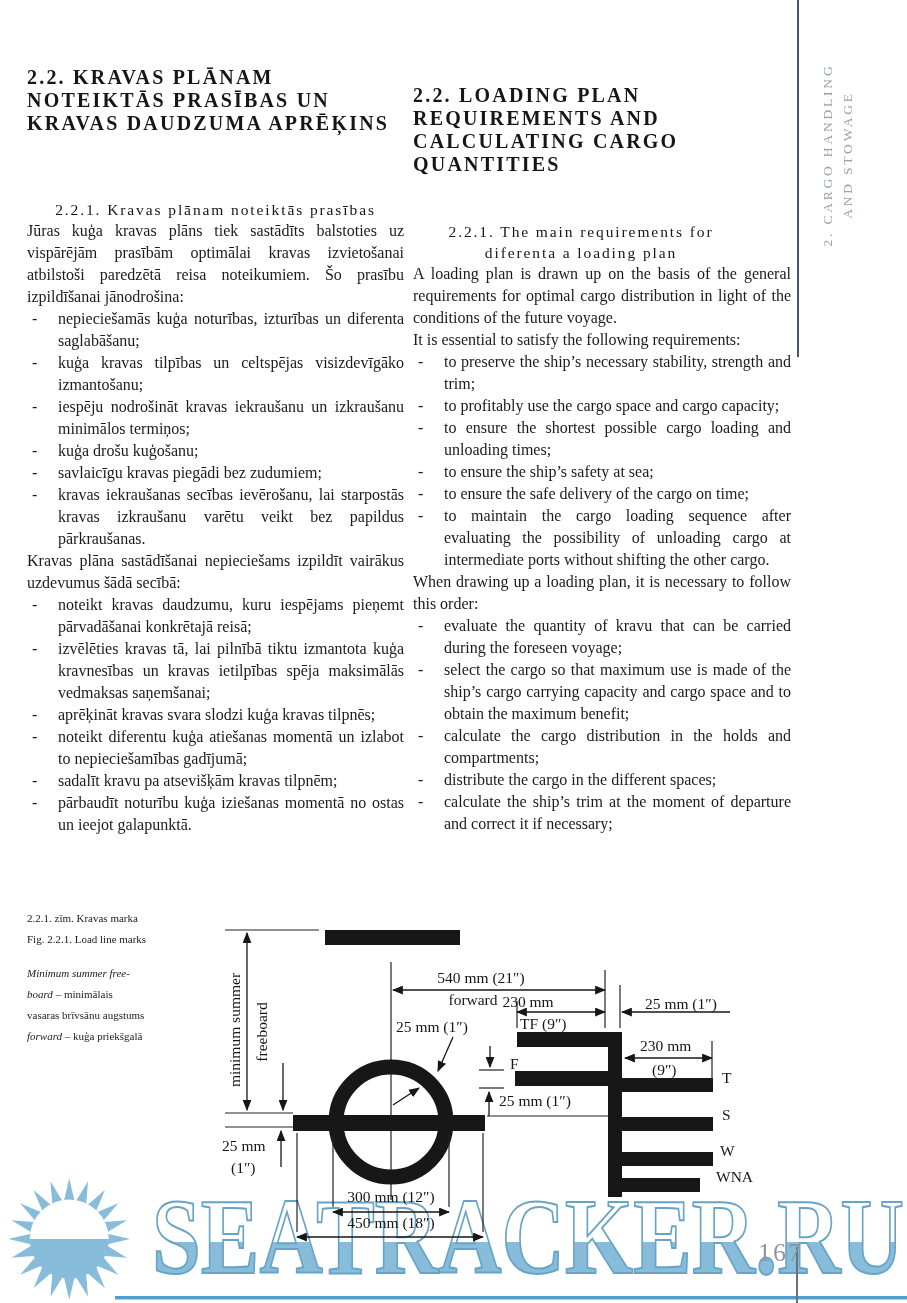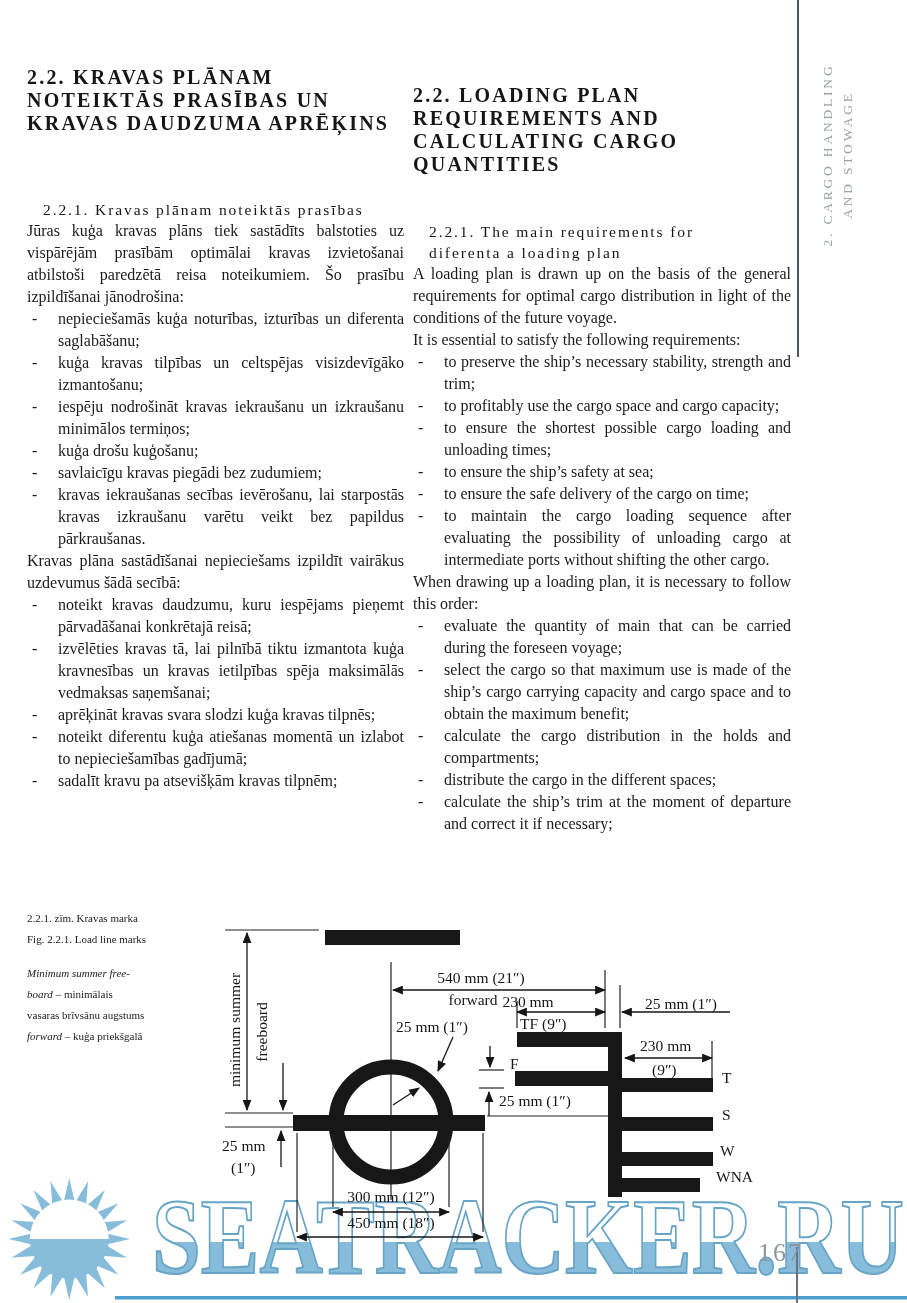--- a/index.html
+++ b/index.html
@@ -15,22 +15,22 @@
 
   
   .col-left  { left:27px;  top:66px; width:377px; }
   .col-right { left:413px; top:84px; width:378px; }
   h1.sec {
     margin:0; font-size:20px; font-weight:bold;
     letter-spacing:2.2px; line-height:23px; color:#161616;
   }
   .col-right h1.sec { width:305px; }
   h2.sub {
-    margin:64px 16px 0; font-size:15.5px; font-weight:normal;
-    letter-spacing:1.9px; line-height:21px; color:#161616;
+    margin:64px 8px 0; font-size:15.5px; font-weight:normal;
+    letter-spacing:1.9px; line-height:21px; color:#161616;text-align:center;
   }
   .col-right h2.sub { margin-top:45px; width:320px; }
   p.body { margin:0; font-size:16px; line-height:22px; text-align:justify; }
   .mt23 { margin-top:23px; } .mt27 { margin-top:27px; }
   .mt17 { margin-top:17px; } .mt24 { margin-top:24px; }
   .mt13 { margin-top:13px; } .mt6 { margin-top:6px; } .mt11 { margin-top:11px; }
   ul.dash { list-style:none; margin:0; padding:0; }
   ul.dash li {
     position:relative; padding-left:31px;
     font-size:16px; line-height:22px; text-align:justify;
@@ -92,39 +92,40 @@
     <li>savlaicīgu kravas piegādi bez zudumiem;</li>
     <li>kravas iekraušanas secības ievērošanu, lai starpostās kravas izkraušanu varētu veikt bez papildus pārkraušanas.</li>
   </ul>
   <p class="body mt6">Kravas plāna sastādīšanai nepieciešams izpildīt vairākus uzdevumus šādā secībā:</p>
   <ul class="dash mt13">
     <li>noteikt kravas daudzumu, kuru iespējams pieņemt pārvadāšanai konkrētajā reisā;</li>
     <li>izvēlēties kravas tā, lai pilnībā tiktu izmantota kuģa kravnesības un kravas ietilpības spēja maksimālās vedmaksas saņemšanai;</li>
     <li>aprēķināt kravas svara slodzi kuģa kravas tilpnēs;</li>
     <li>noteikt diferentu kuģa atiešanas momentā un izlabot to nepieciešamības gadījumā;</li>
     <li>sadalīt kravu pa atsevišķām kravas tilpnēm;</li>
+    <li>pārbaudīt noturību kuģa iziešanas momentā no ostas un ieejot galapunktā.</li>
   </ul>
 </div>
 
 <div class="layer col-right">
   <h1 class="sec">2.2. LOADING PLAN REQUIREMENTS AND CALCULATING CARGO QUANTITIES</h1>
   <h2 class="sub">2.2.1. The main requirements for diferenta a loading plan</h2>
   <p class="body mt17">A loading plan is drawn up on the basis of the general requirements for optimal cargo distribution in light of the conditions of the future voyage.</p>
   <p class="body mt24">It is essential to satisfy the following requirements:</p>
   <ul class="dash mt6">
     <li>to preserve the ship’s necessary stability, strength and trim;</li>
     <li>to profitably use the cargo space and cargo capacity;</li>
     <li>to ensure the shortest possible cargo loading and unloading times;</li>
     <li>to ensure the ship’s safety at sea;</li>
     <li>to ensure the safe delivery of the cargo on time;</li>
     <li>to maintain the cargo loading sequence after evaluating the possibility of unloading cargo at intermediate ports without shifting the other cargo.</li>
   </ul>
   <p class="body mt6">When drawing up a loading plan, it is necessary to follow this order:</p>
   <ul class="dash mt11">
-    <li>evaluate the quantity of main that can be carried during the foreseen voyage;</li>
+    <li>evaluate the quantity of kravu that can be carried during the foreseen voyage;</li>
     <li>select the cargo so that maximum use is made of the ship’s cargo carrying capacity and cargo space and to obtain the maximum benefit;</li>
     <li>calculate the cargo distribution in the holds and compartments;</li>
     <li>distribute the cargo in the different spaces;</li>
     <li>calculate the ship’s trim at the moment of departure and correct it if necessary;</li>
   </ul>
 </div>
 
 <div class="layer figure-caption">
   <div>2.2.1. zīm. Kravas marka</div>
   <div>Fig. 2.2.1. Load line marks</div>

